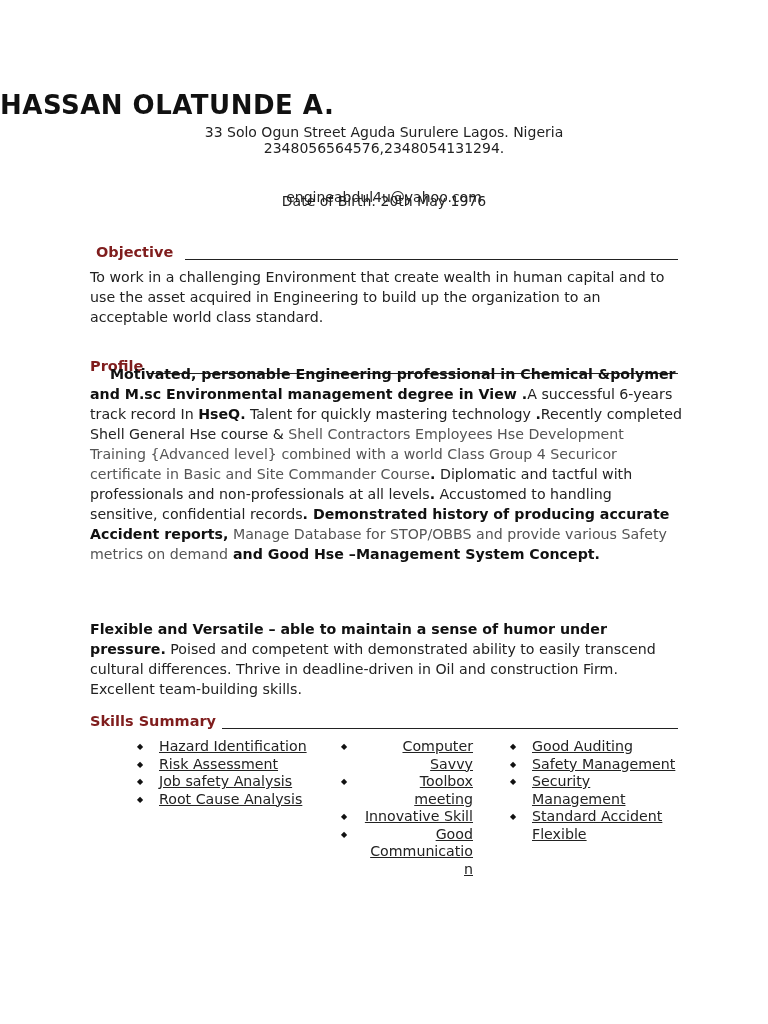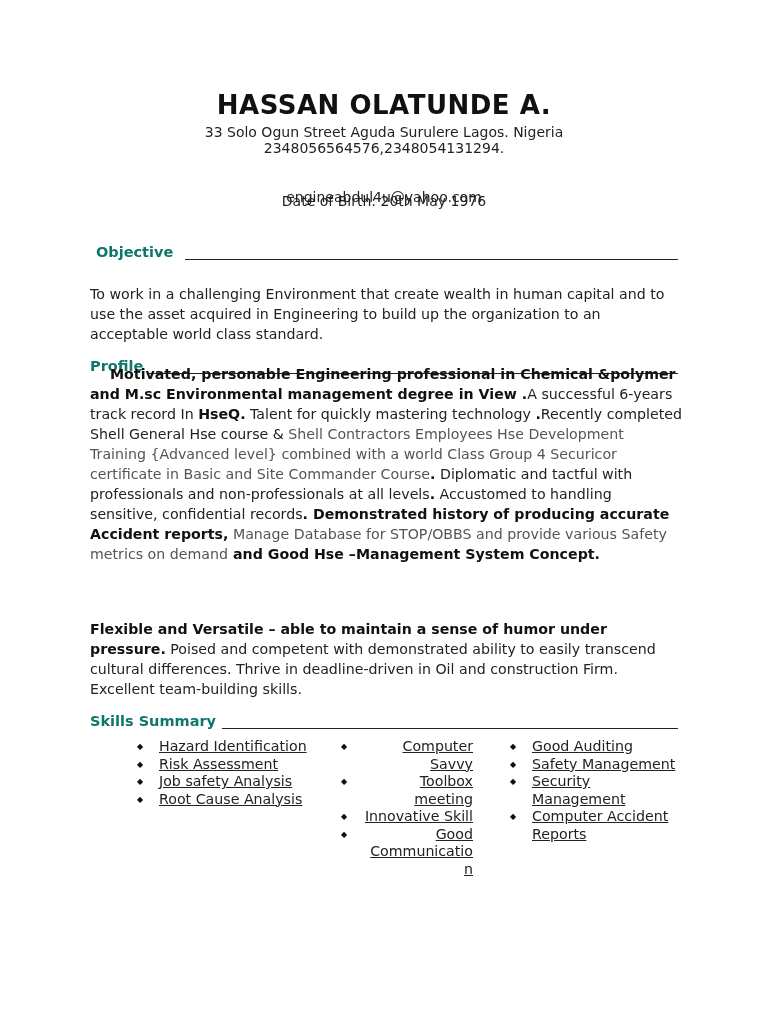--- a/index.html
+++ b/index.html
@@ -1,21 +1,21 @@
 <!DOCTYPE html>
 <html><head>
 <meta charset="utf-8">
 <style>
   html, body { margin: 0; padding: 0; background: #ffffff; }
   body { width: 768px; height: 1024px; position: relative; overflow: hidden;
          font-family: "DejaVu Sans", sans-serif; color: #1a1a1a; }
-  .name { position: absolute; top: 90px; left: 0; width: 768px; text-align: center;
+  .name { position: absolute; top: 90px; left: 0; width: 768px; text-align: left;
           font-size: 26px; font-weight: bold; letter-spacing: 0.5px; color: #111; }
   .addr { position: absolute; left: 0; width: 768px; text-align: center; font-size: 14px; color: #222; line-height: 16px; }
-  .section-head { position: absolute; left: 90px; width: 588px; display: flex; align-items: flex-end; font-size: 14.5px; font-weight: bold; color: #0f766e; }
+  .section-head { position: absolute; left: 90px; width: 588px; display: flex; align-items: flex-end; font-size: 14.5px; font-weight: bold; color: #7f1d1d; }
   .section-head .line { flex: 1; border-bottom: 1.5px solid #222; margin-left: 6px; height: 14px; }
   .para { position: absolute; left: 90px; width: 592px; font-size: 14.2px; line-height: 20px; color: #222; }
   .b { font-weight: bold; color: #111; }
   .g { color: #555; }
   .col { position: absolute; top: 738px; font-size: 14.2px; line-height: 17.5px; color: #222; }
   .col ul { list-style: none; margin: 0; padding: 0; text-decoration: underline; }
   .col li { position: relative; padding-left: 22px; }
   .col li::before { content: "\25C6"; position: absolute; left: 0; top: 0; font-size: 8px; color: #111; }
 </style>
 </head>
@@ -26,21 +26,21 @@
   <div class="addr" style="top:124px;">33 Solo Ogun Street Aguda Surulere Lagos. Nigeria</div>
   <div class="addr" style="top:140px;">2348056564576,2348054131294.</div>
   <div class="addr" style="top:181px;margin-top:12px;">Date of Birth: 20th May 1976</div>
   <div class="addr" style="top:189px;">engineabdul4u@yahoo.com</div>
 </div>
 
 <div class="section-head" style="top:244px;">
   <span style="margin-left:6px;">Objective</span>
   <span class="line" style="margin-left:12px;"></span>
 </div>
-<div class="para" style="top:267px;margin-top:17px;">To work in a challenging Environment that create wealth in human capital and to use the asset acquired in Engineering to build up the organization to an acceptable world class standard.</div>
+<div class="para" style="top:267px;">To work in a challenging Environment that create wealth in human capital and to use the asset acquired in Engineering to build up the organization to an acceptable world class standard.</div>
 
 <div class="section-head" style="top:342px;margin-top:16px;">
   <span>Profile</span>
   <span class="line"></span>
 </div>
 
 <div class="para" style="top:364px; text-indent:20px;"><span class="b">Motivated, personable Engineering professional in Chemical &amp;polymer and M.sc Environmental management degree in View .</span><span>A successful 6-years track record In </span><span class="b">HseQ.</span><span> Talent for quickly mastering technology </span><span class="b">.</span><span>Recently completed Shell General Hse course &amp; </span><span class="g">Shell Contractors Employees Hse Development Training {Advanced level} combined with a world Class Group 4 Securicor certificate in Basic and Site Commander Course</span><span class="b">.</span><span> Diplomatic and tactful with professionals and non-professionals at all levels</span><span class="b">.</span><span> Accustomed to handling sensitive, confidential records</span><span class="b">. Demonstrated history of producing accurate Accident reports,</span><span class="g"> Manage Database for STOP/OBBS and provide various Safety metrics on demand</span><span class="b"> and Good Hse –Management System Concept.</span></div>
 
 <div class="para" style="top:619px;"><span class="b">Flexible and Versatile – able to maintain a sense of humor under pressure.</span><span> Poised and competent with demonstrated ability to easily transcend cultural differences. Thrive in deadline-driven in Oil and construction Firm. Excellent team-building skills.</span></div>
 
@@ -63,15 +63,15 @@
     <li>Toolbox meeting</li>
     <li>Innovative Skill</li>
     <li>Good Communicatio n</li>
   </ul>
 </div>
 <div class="col" style="left:510px; width:170px;">
   <ul>
     <li>Good Auditing</li>
     <li>Safety Management</li>
     <li>Security Management</li>
-    <li>Computer Accident Reports</li>
+    <li>Standard Accident Flexible</li>
   </ul>
 </div>
 
 </body></html>

